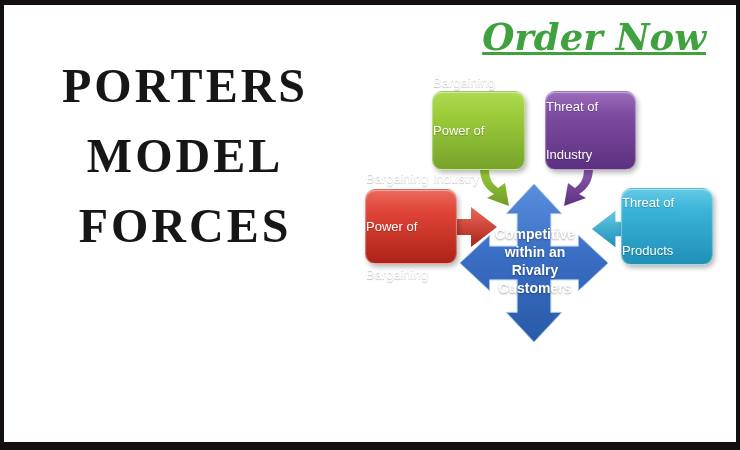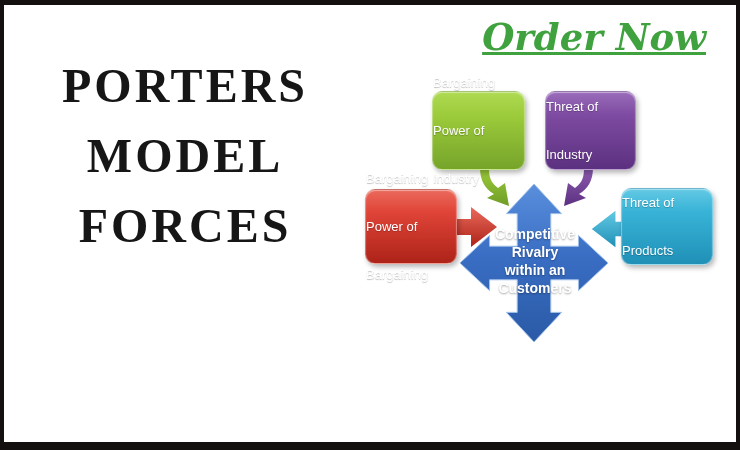--- a/index.html
+++ b/index.html
@@ -94,22 +94,22 @@
       <linearGradient id="gradC" x1="0" y1="0" x2="0" y2="1">
         <stop offset="0" stop-color="#5a8fdd"></stop>
         <stop offset="0.45" stop-color="#3a6ec4"></stop>
         <stop offset="1" stop-color="#2a5aa6"></stop>
       </linearGradient>
     </defs>
     <polygon points="75,0 103,30 92,30 92,63 120,63 120,52 150,80 120,108 120,97 92,97 92,130 103,130 75,160 47,130 58,130 58,97 30,97 30,108 0,80 30,52 30,63 58,63 58,30 47,30" fill="url(#gradC)" stroke="#9fc0ea" stroke-width="1"></polygon>
   </svg>
   <div class="center-label">
     <span class="line">Competitive</span>
+    <span class="line">within an</span>
     <span class="line">Rivalry</span>
-    <span class="line">within an</span>
     <span class="line">Customers</span>
   </div>
 
   <svg id="arrow-suppliers" class="arrow-svg" viewBox="0 0 44 46">
     <defs>
       <linearGradient id="gradR" x1="0" y1="0" x2="0" y2="1">
         <stop offset="0" stop-color="#ea6a5c"></stop>
           <stop offset="1" stop-color="#ad2318"></stop>
       </linearGradient>
     </defs>

